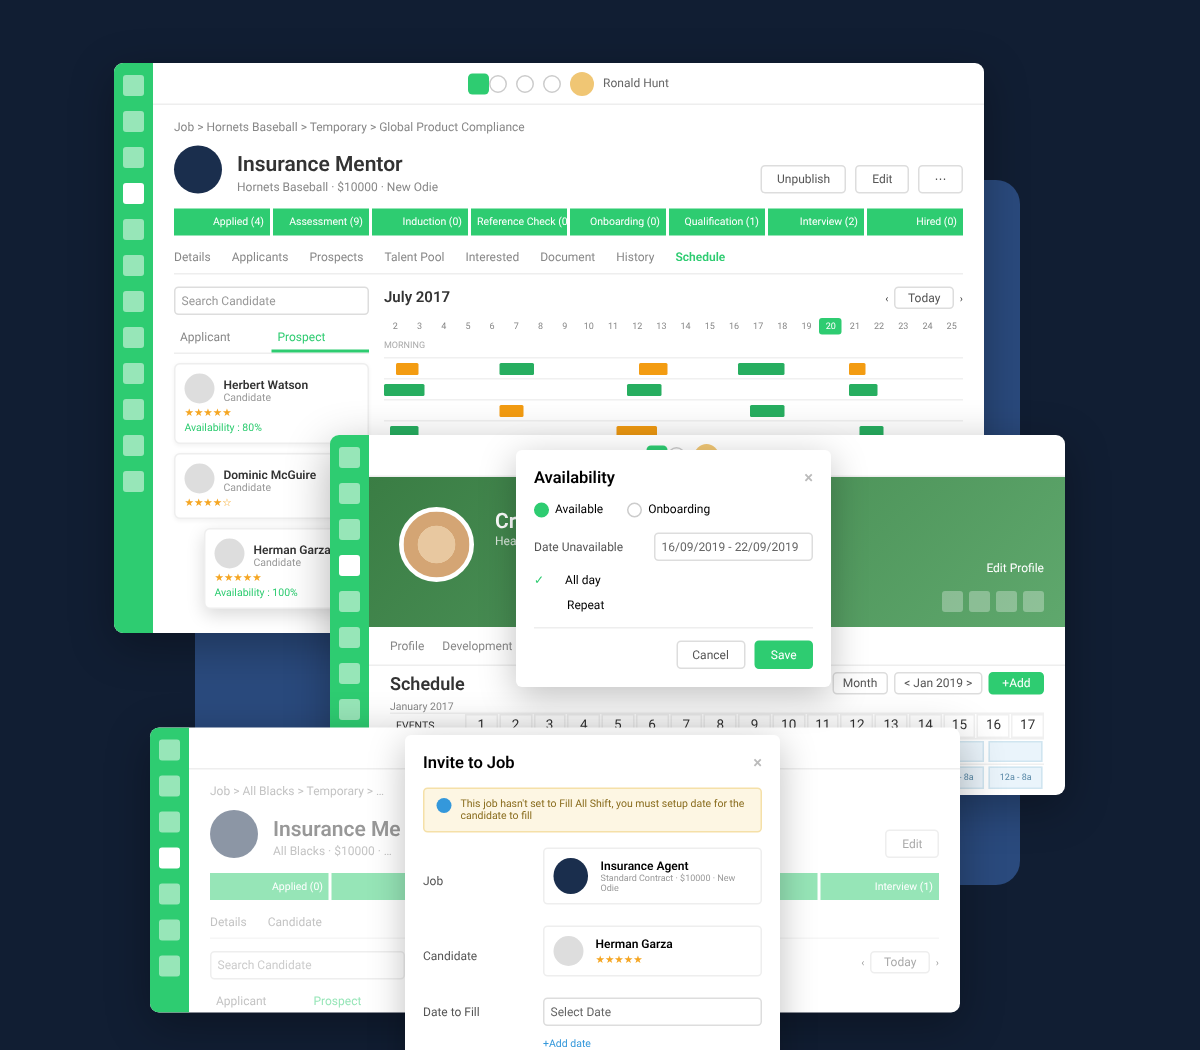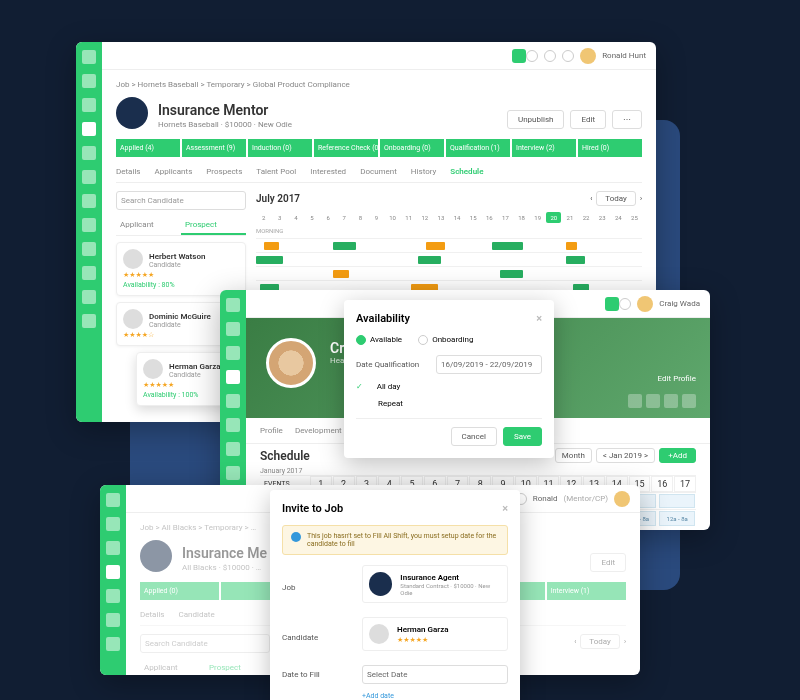--- a/index.html
+++ b/index.html
@@ -2,36 +2,36 @@
 <html><head>
 <meta charset="utf-8">
 <style>
 *{margin:0;padding:0;box-sizing:border-box;font-family:-apple-system,BlinkMacSystemFont,'Segoe UI',Roboto,sans-serif}
 body{background:#111e33;width:800px;height:700px;position:relative;overflow:hidden}
 .backdrop{position:absolute;left:130px;top:120px;width:550px;height:470px;background:#2a4a7d;border-radius:16px}
 .window{position:absolute;background:#fff;border-radius:6px;box-shadow:0 8px 30px rgba(0,0,0,.3);overflow:hidden;font-size:9px;color:#333}
 .sidebar{position:absolute;left:0;top:0;bottom:0;width:26px;background:#2ecc71;display:flex;flex-direction:column;align-items:center;padding-top:8px;gap:10px}
 .sidebar-icon{width:14px;height:14px;background:rgba(255,255,255,.5);border-radius:2px}
 .sidebar-icon.active{background:#fff}
-.topbar{height:28px;display:flex;align-items:center;justify-content:flex-end;padding:0 10px;border-bottom:1px solid #eee;margin-left:26px}
+.topbar{height:28px;display:flex;align-items:center;justify-content:center;padding:0 10px;border-bottom:1px solid #eee;margin-left:26px}
 .logo{width:14px;height:14px;background:#2ecc71;border-radius:3px}
 .topbar-right{display:flex;align-items:center;gap:6px;font-size:8px;color:#666}
 .icon-circle{width:12px;height:12px;border:1px solid #ccc;border-radius:50%}
 .avatar{width:16px;height:16px;background:#f0c674;border-radius:50%}
 .content{margin-left:26px;padding:10px 14px}
 .breadcrumb{font-size:8px;color:#888;margin-bottom:8px}
 .jobhead{display:flex;align-items:flex-end;gap:10px;margin-bottom:10px}
 .joblogo{width:32px;height:32px;background:#1a2e4d;border-radius:50%}
 .jobtitle{font-size:14px;font-weight:600;color:#333}
 .jobmeta{font-size:8px;color:#888;margin-top:2px}
 .jobactions{margin-left:auto;display:flex;gap:6px}
 .btn{padding:4px 10px;border:1px solid #ddd;background:#fff;border-radius:3px;font-size:8px;color:#555;cursor:pointer}
 .btn.green{background:#2ecc71;color:#fff;border-color:#2ecc71}
 .pipeline{display:flex;gap:2px;margin-bottom:10px}
-.stage{flex:1;background:#2ecc71;color:#fff;font-size:7px;padding:5px 4px;text-align:left;white-space:nowrap;overflow:hidden;position:relative}
+.stage{flex:1;background:#2ecc71;color:#fff;font-size:7px;padding:5px 4px;text-align:right;white-space:nowrap;overflow:hidden;position:relative}
 .tabs{display:flex;gap:14px;border-bottom:1px solid #eee;font-size:8px;color:#888;padding-bottom:6px}
 .tab{cursor:pointer}
 .tab.active{color:#2ecc71;font-weight:600}
 .dateclose{font-size:7px;color:#888;text-align:right;margin-bottom:6px}
 .schedbody{display:flex;gap:10px;margin-top:8px}
 .leftcol{width:130px}
 .search{border:1px solid #ddd;border-radius:3px;padding:4px;font-size:8px;color:#999;margin-bottom:6px}
 .subtabs{display:flex;font-size:8px;border-bottom:1px solid #eee;margin-bottom:6px}
 .subtab{flex:1;text-align:left;padding:4px;color:#888}
 .subtab.active{color:#2ecc71;border-bottom:2px solid #2ecc71}
@@ -394,21 +394,21 @@
 <div class="modal" style="left:344px;top:300px;width:210px">
   <h3>
       <span>Availability</span>
       <span class="close">×</span>
     </h3>
   <div class="radio">
     <label><span class="radiodot on"></span><span>Available</span></label>
     <label><span class="radiodot"></span><span>Onboarding</span></label>
   </div>
   <div class="field">
-      <div class="flabel">Date Qualification</div>
+      <div class="flabel">Date Unavailable</div>
       <div class="finput">16/09/2019 - 22/09/2019</div>
     </div>
   <div class="field">
       <span class="check">✓</span>
       <span>All day</span>
     </div>
   <div class="field">
       <span style="width:12px"></span>
       <span>Repeat</span>
     </div>

